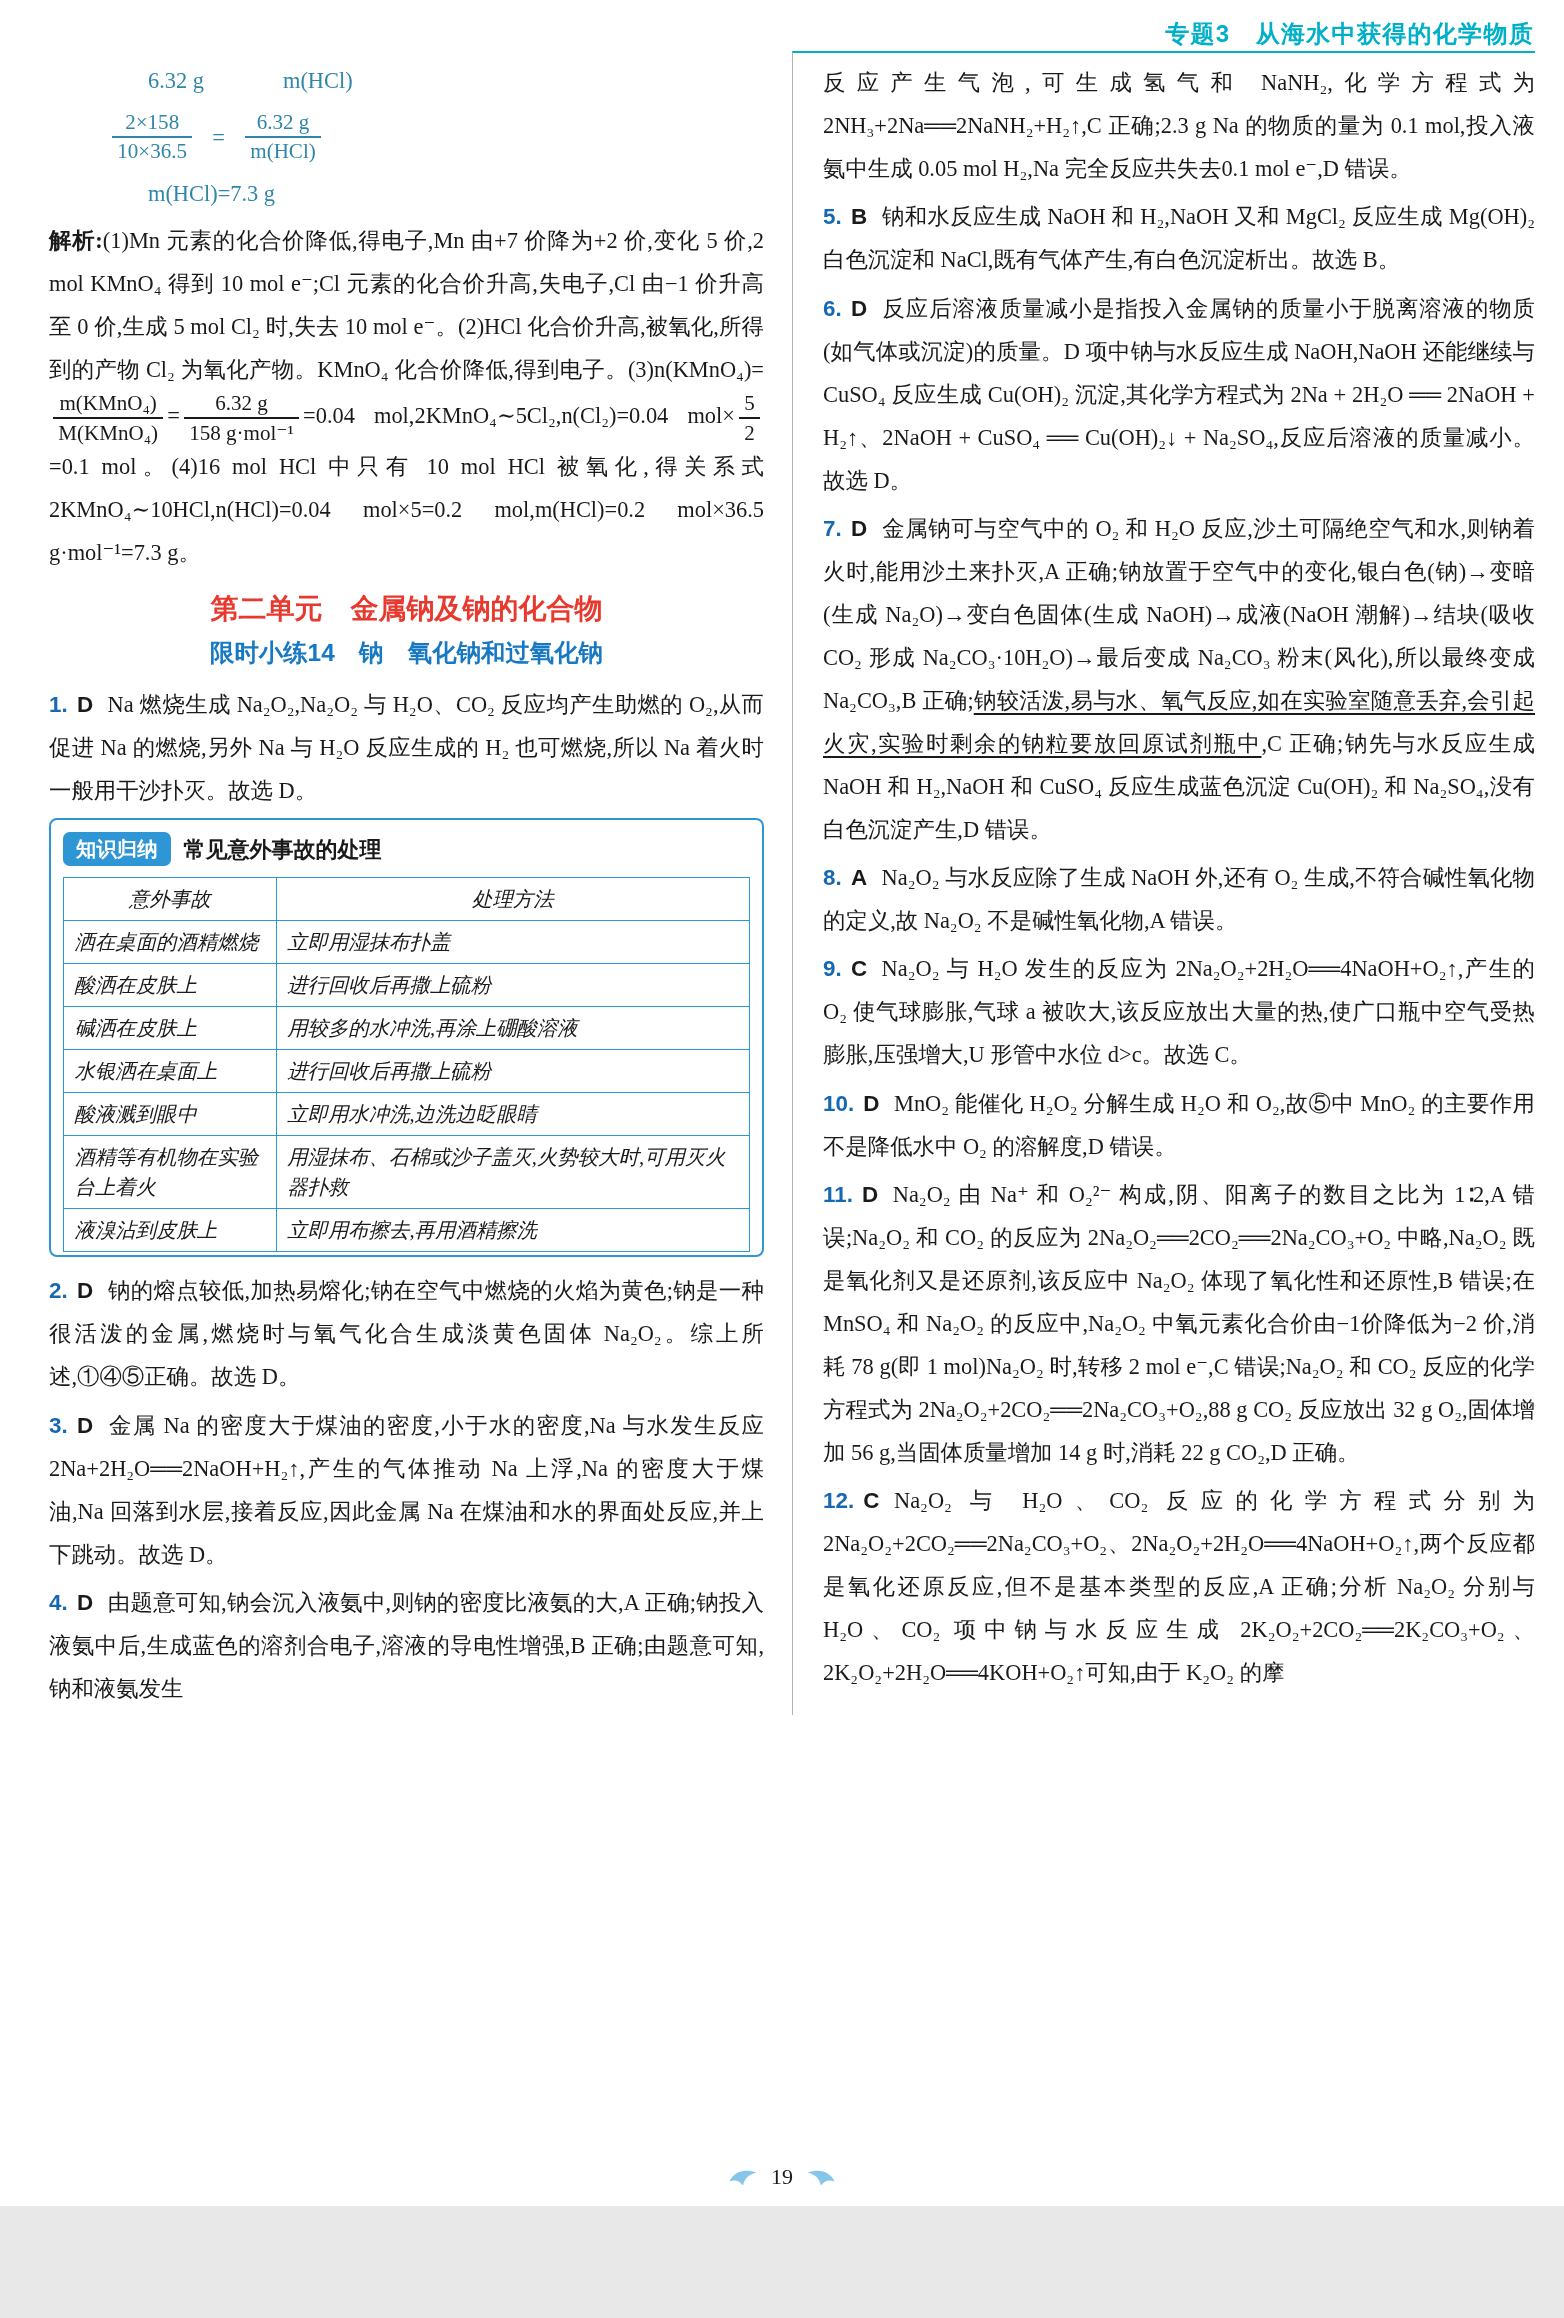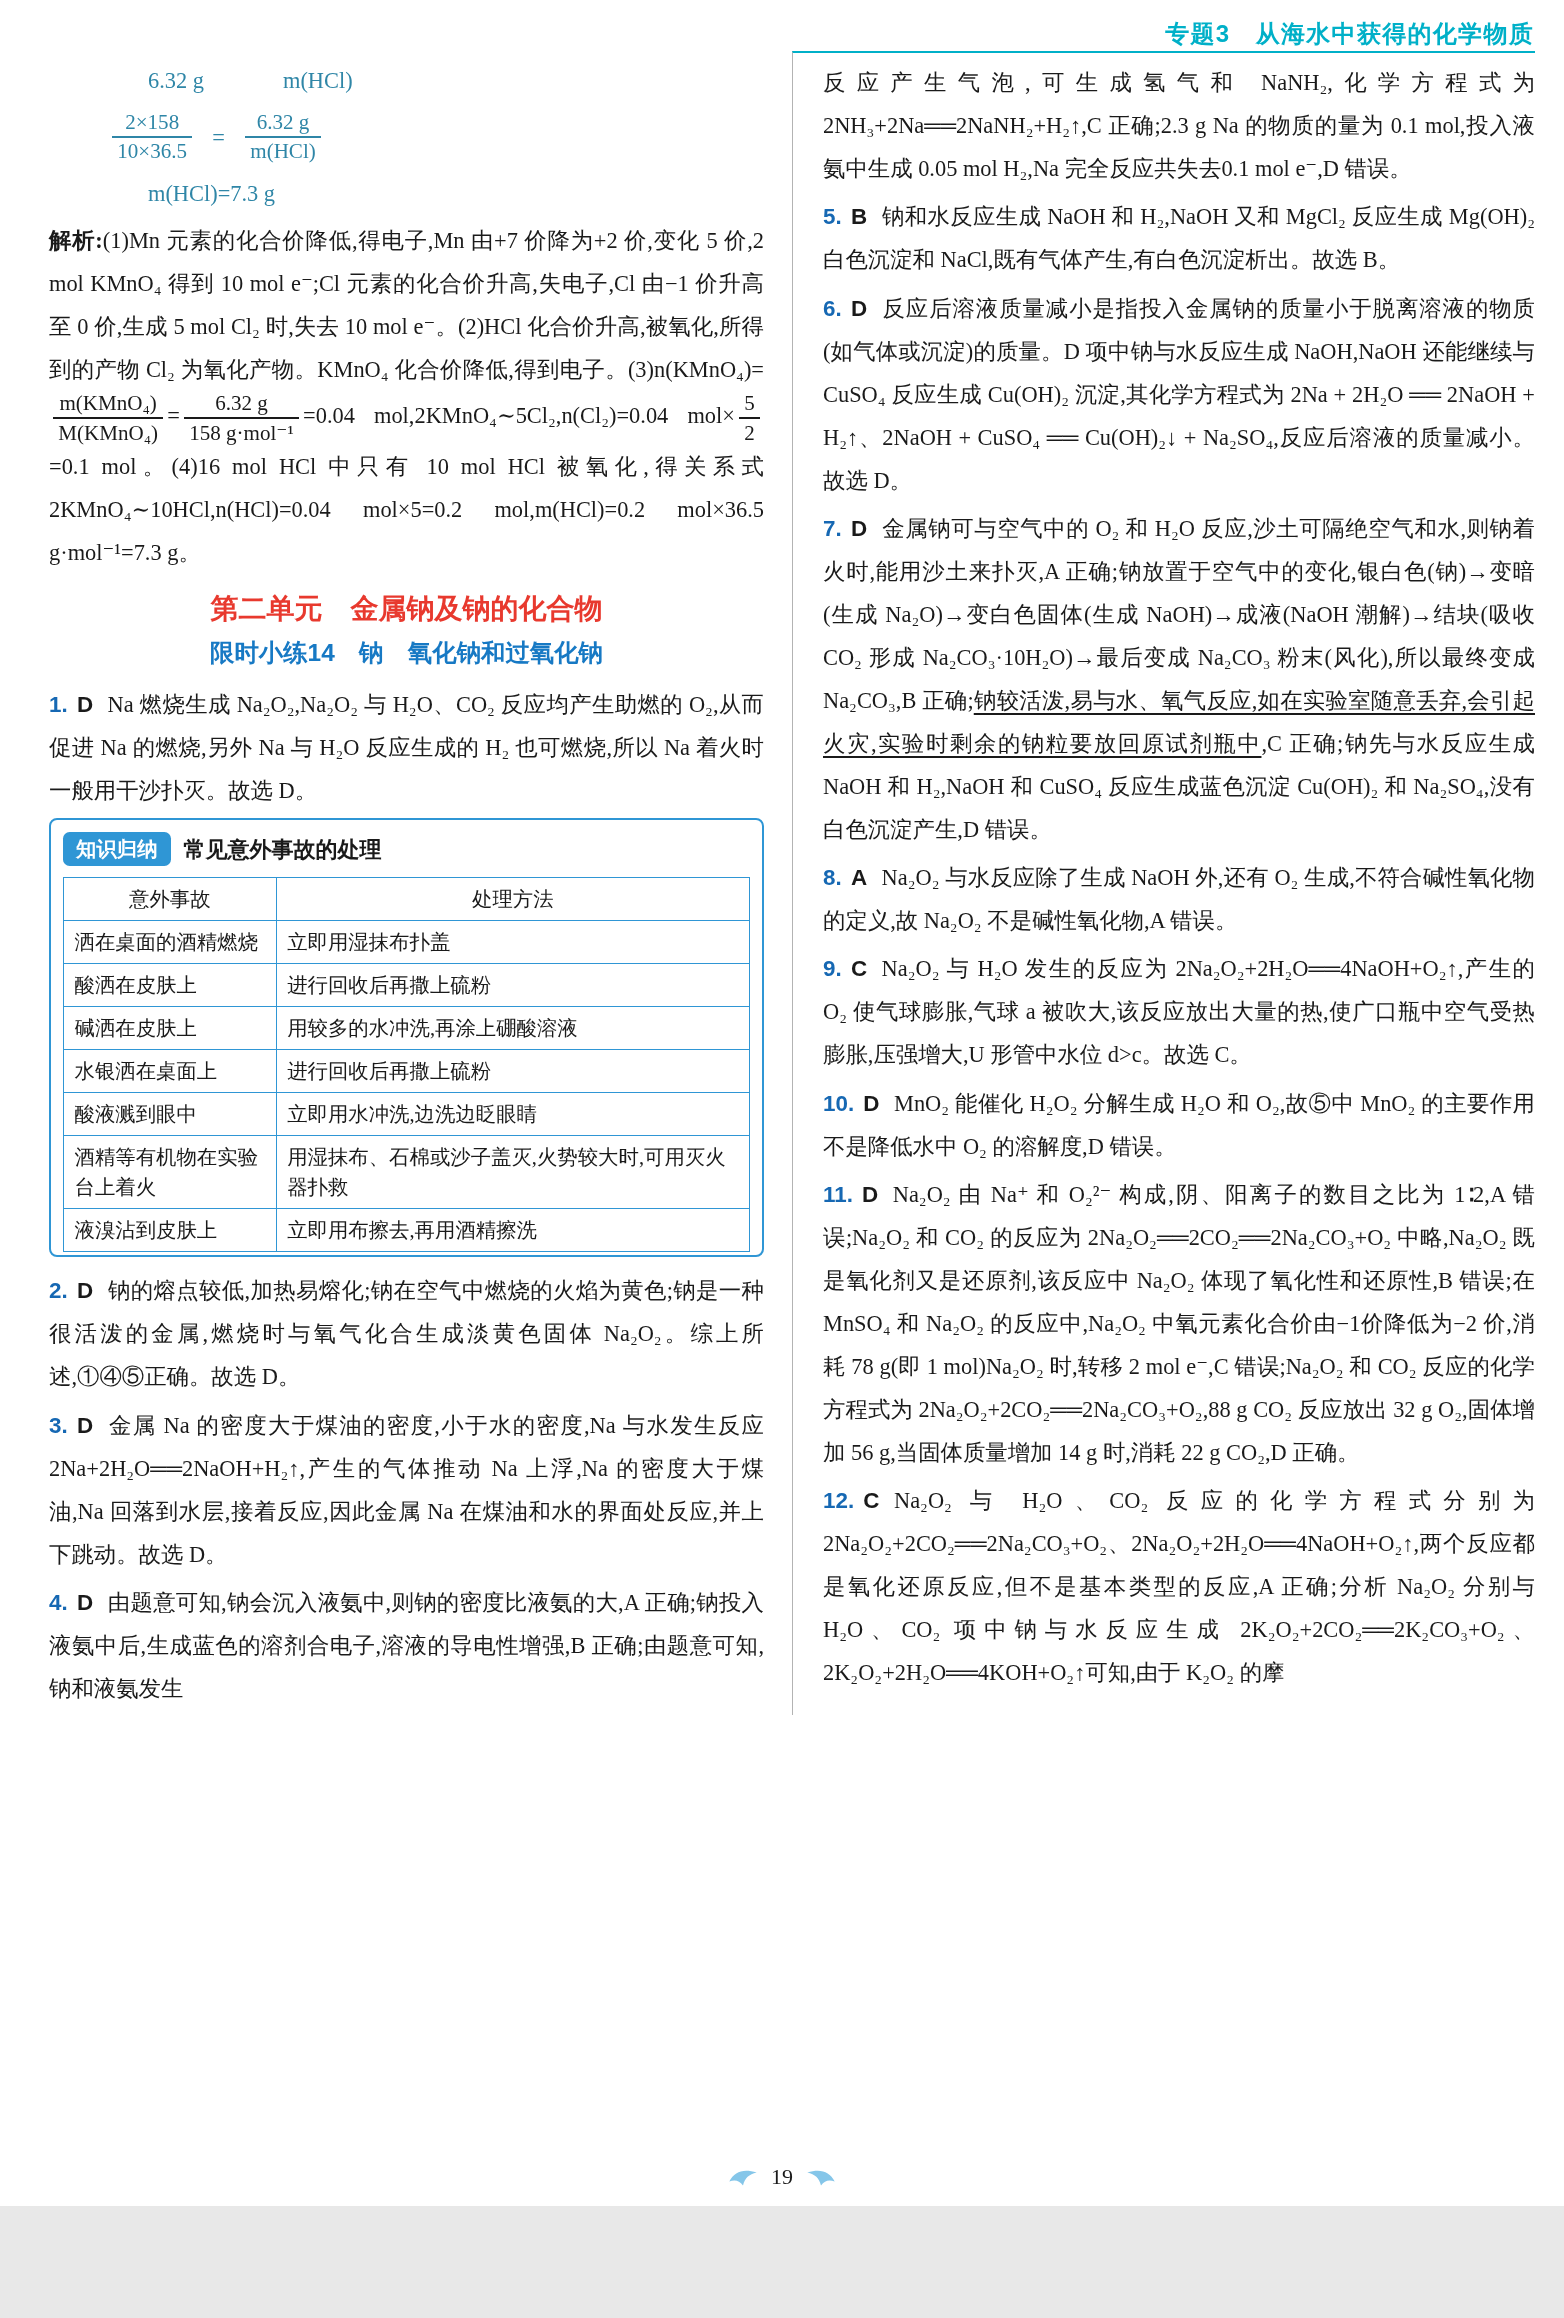--- a/index.html
+++ b/index.html
@@ -79,21 +79,21 @@
   .kbox-head{display:flex;align-items:center;gap:13px;margin-bottom:6.6px;}
   .kbadge{
     display:inline-block;background:var(--table-blue,#2f96d5);color:#fff;
     font-family:"Liberation Sans","DejaVu Sans",sans-serif;font-weight:bold;
     font-size:20.4px;line-height:20.4px;padding:6.6px 13px;border-radius:6.6px;
   }
   .ktitle{
     font-family:"Liberation Sans","DejaVu Sans",sans-serif;
     font-weight:bold;font-size:22px;
   }
-  .ktable{width:100%;border-collapse:collapse;}
+  .ktable{width:100%;border-collapse:collapse;font-style:italic;}
   .ktable th,.ktable td{
     border:1.3px solid var(--table-blue,#2f96d5);
     font-size:20.4px;line-height:30px;padding:6px 10.5px;
     font-weight:normal;vertical-align:middle;text-align:left;
   }
   .ktable th{text-align:center;}
   .ktable th:first-child{width:31%;}
   
   .page-footer{
     position:absolute;left:0;right:0;bottom:16px;

